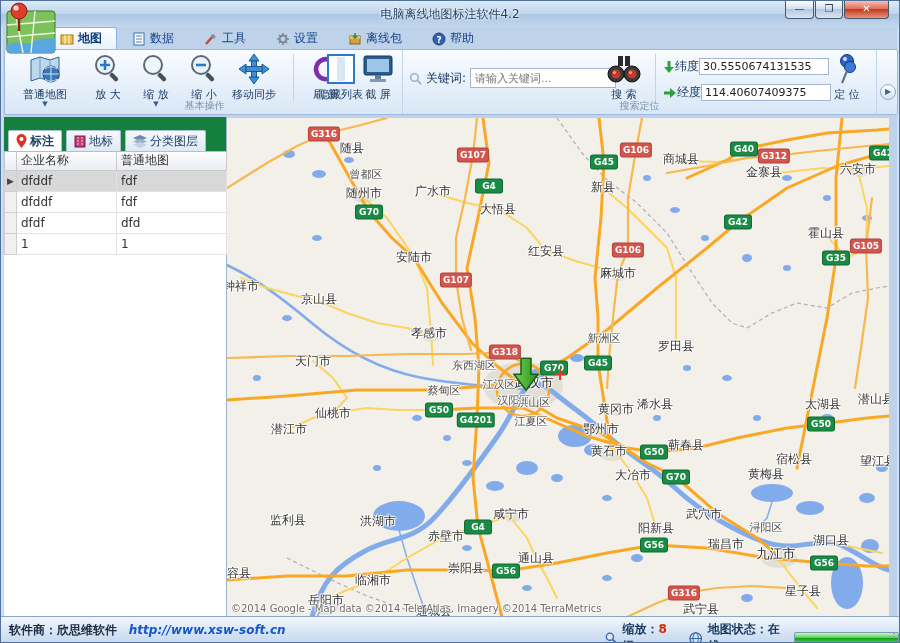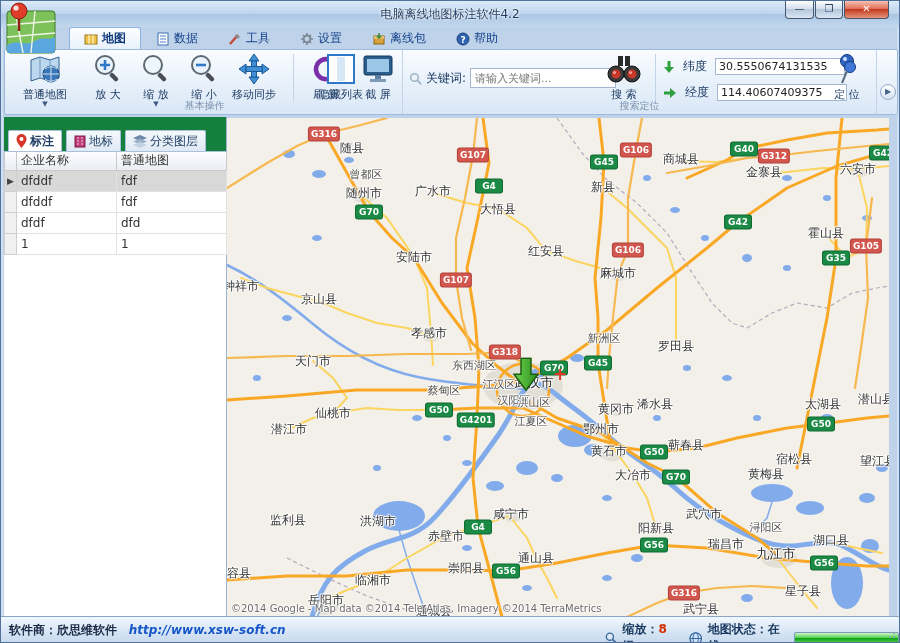--- a/index.html
+++ b/index.html
@@ -12,41 +12,41 @@
   .title-text{position:absolute;left:0;right:0;top:5px;text-align:center;font-size:12px;color:#1e3a5f;text-shadow:0 0 3px #fff,0 0 3px #fff;}
   .winbtns{position:absolute;right:10px;top:0;display:flex;}
   .wbtn{height:18px;border:1px solid #46586e;border-top:none;border-radius:0 0 4px 4px;
     background:linear-gradient(#fdfeff,#d4e0ee 45%,#b4c8de 50%,#dae5f2);
     color:#2b415c;font-size:10px;line-height:16px;text-align:center;margin-left:1px;}
   .wbtn.min{width:29px;} .wbtn.max{width:28px;}
   .wbtn.close{width:45px;background:linear-gradient(#f7c0b2,#e2705a 45%,#c03a20 50%,#e89579);color:#fff;font-weight:bold;}
   
   .logo{position:absolute;left:4px;top:0px;width:52px;height:54px;z-index:30;}
   
-  .tabstrip{position:absolute;left:68px;top:26px;height:22px;display:flex;z-index:5;}
+  .tabstrip{position:absolute;left:44px;top:26px;height:22px;display:flex;z-index:5;}
   .tab{display:flex;align-items:center;gap:4px;padding:0 14px;font-size:12px;color:#15428b;height:22px;border:1px solid transparent;border-bottom:none;}
   .tab.active{background:linear-gradient(#fdfeff,#e8f1fb);border-color:#8db2e3;border-radius:3px 3px 0 0;color:#0f3a7a;font-weight:bold;}
   .ticon{width:14px;height:14px;display:inline-block;}
   
   .ribbon{position:absolute;left:3px;top:48px;width:894px;height:66px;
     background:linear-gradient(#f9fcff,#e7f0fa 55%,#d9e7f6);border:1px solid #9cbade;border-radius:2px;}
   .group{position:absolute;top:0;height:64px;}
   .g1{left:2px;width:396px;border-right:1px solid #c2d4e8;}
   .g2{left:398px;width:474px;border-right:1px solid #c2d4e8;}
   .gcaption{position:absolute;bottom:1px;left:0;right:0;text-align:center;font-size:10px;color:#7d91ad;}
   .rbtn{position:absolute;top:2px;display:flex;flex-direction:column;align-items:center;width:58px;cursor:pointer;}
   .rbtn .ric{height:34px;display:flex;align-items:center;justify-content:center;}
   .rbtn .lbl{font-size:11px;color:#1e3c64;white-space:nowrap;margin-top:1px;}
   .drop{font-size:7px;color:#3c5a82;line-height:5px;}
   .vsep{position:absolute;top:4px;bottom:12px;width:1px;background:#c2d4e8;}
   
   .kwrow{position:absolute;left:408px;top:66px;display:flex;align-items:center;gap:4px;}
   .kwlabel{font-size:12px;color:#1e3c64;}
   .kwinput{width:146px;height:20px;border:1px solid #a3b8d0;font-size:11px;padding:0 4px;color:#333;}
-  .cofield{position:absolute;display:flex;align-items:center;gap:8px;}
+  .cofield{position:absolute;display:flex;align-items:center;gap:0;}
   .colabel{font-size:12px;color:#1e3c64;}
   .coinput{width:130px;height:17px;border:1px solid #a3b8d0;font-size:11px;padding:0 3px;color:#222;}
   .chevbtn{position:absolute;left:875px;top:34px;width:16px;height:16px;border-radius:50%;
     border:1px solid #8fa9c8;background:linear-gradient(#fff,#d7e4f2);color:#44618a;font-size:8px;line-height:14px;text-align:center;}
   
   .sidebar{position:absolute;left:3px;top:116px;width:223px;height:500px;background:#15803d;border-right:1px solid #9cb4d0;}
   .stabs{position:absolute;left:4px;top:13px;display:flex;gap:4px;height:21px;}
   .stab{display:flex;align-items:center;gap:3px;padding:0 7px;font-size:12px;color:#1e3c64;
     background:linear-gradient(#f4f8fc,#dfe9f4);border:1px solid #a9c0da;border-bottom:none;border-radius:2px 2px 0 0;}
   .stab.active{background:#fff;font-weight:bold;}

